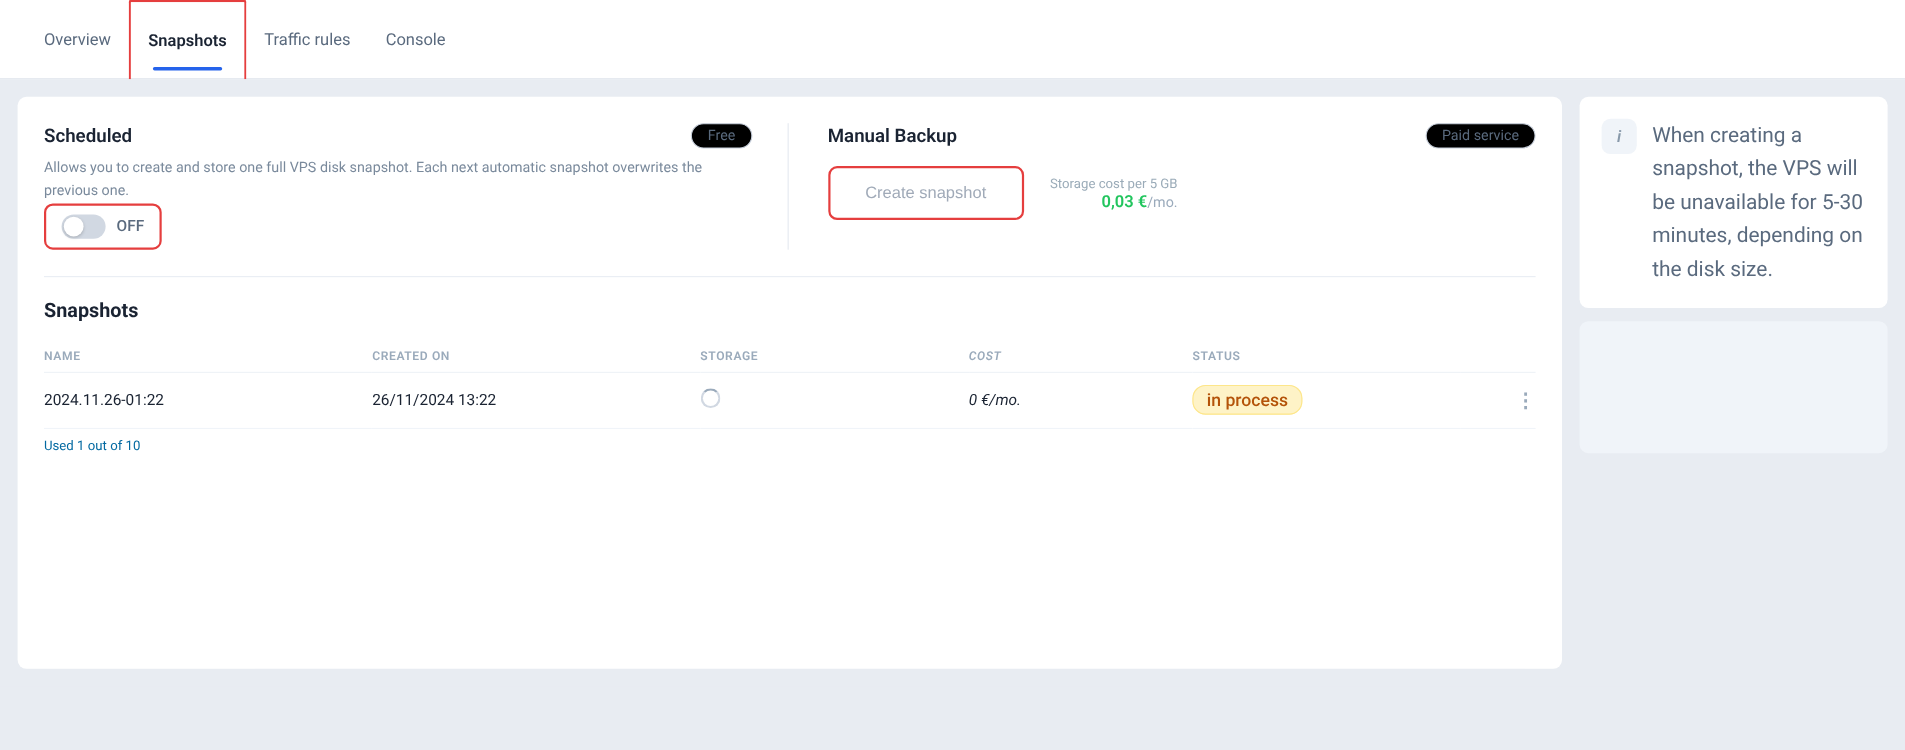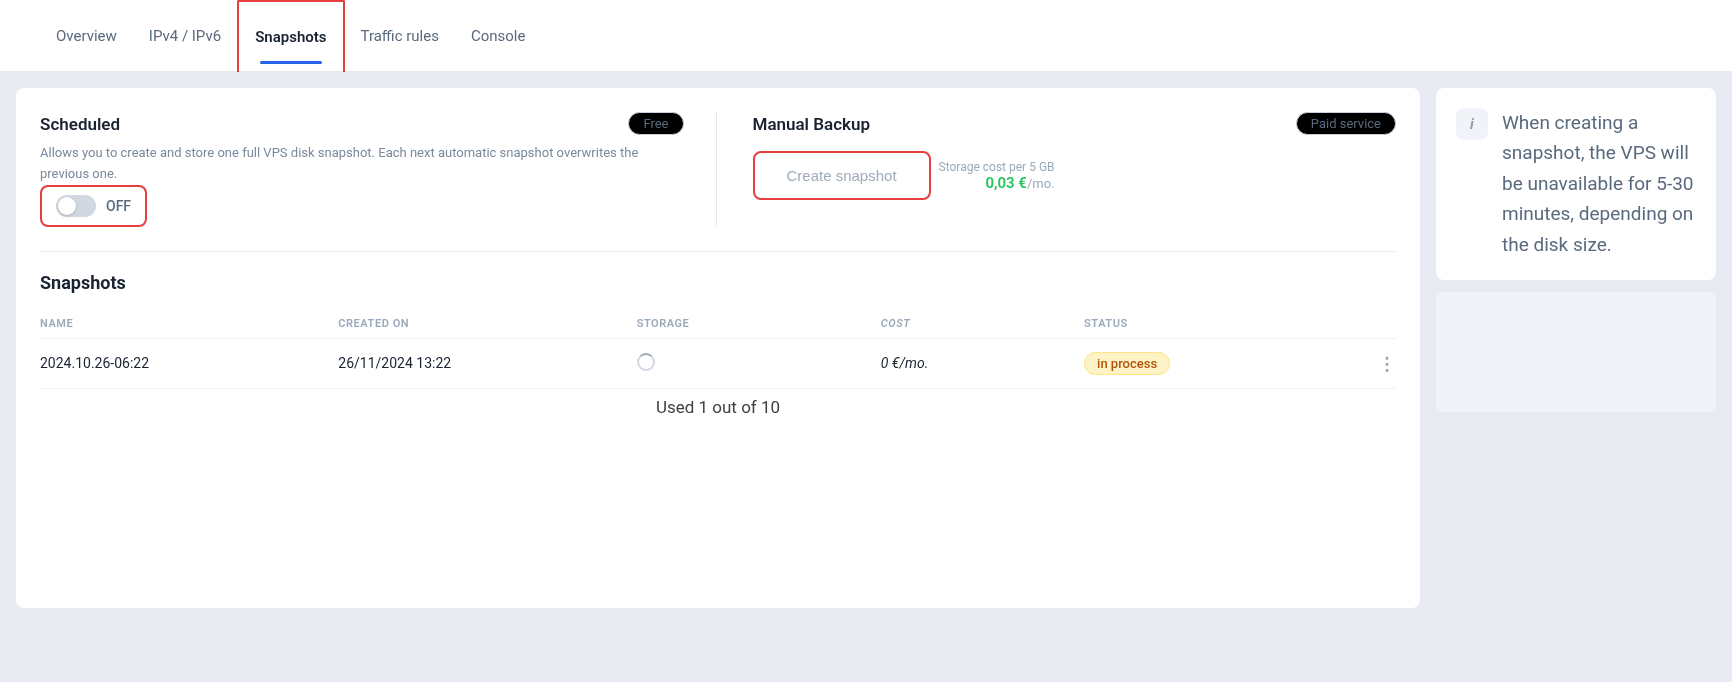--- a/index.html
+++ b/index.html
@@ -15,21 +15,21 @@
     .page-wrapper {
       padding: 0;
       background: #e8ecf2;
     }
 
     
     .tab-bar {
       background: #fff;
       display: flex;
       align-items: center;
-      padding: 0 40px;
+      padding: 0 24px;
       border-bottom: 1px solid #e4e8ef;
       height: 72px;
     }
 
     .tab-item {
       padding: 0 16px;
       height: 72px;
       display: flex;
       align-items: center;
       cursor: pointer;
@@ -159,21 +159,21 @@
     .toggle-label {
       font-size: 14px;
       color: #5a6a7e;
       font-weight: 500;
     }
 
     
     .create-snapshot-area {
       display: flex;
       align-items: center;
-      gap: 8px;
+      gap: 24px;
       margin-top: 16px;
     }
 
     .create-snapshot-btn {
       border: 2px solid #e53e3e;
       border-radius: 8px;
       padding: 14px 32px;
       font-size: 15px;
       color: #a0aab8;
       background: #fff;
@@ -243,21 +243,21 @@
     .col-storage { width: 18%; }
     .col-cost { width: 15%; font-style: italic; }
     .col-status { width: 18%; }
     .col-actions { width: 5%; text-align: right; }
 
     .status-badge-inprocess {
       background: #fef3c7;
       color: #b45309;
       border-radius: 12px;
       padding: 3px 12px;
-      font-size: 13px;
+      font-size: 16px;
       font-weight: 500;
       border: 1px solid #fde68a;
     }
 
     .spinner-icon {
       display: inline-block;
       width: 18px;
       height: 18px;
       border: 2px solid #d1d8e2;
       border-top-color: #9aaabb;
@@ -265,24 +265,24 @@
     }
 
     .more-icon {
       color: #9aaabb;
       font-size: 18px;
       cursor: pointer;
       font-weight: 700;
     }
 
     .used-counter {
-      text-align: center;
+      text-align: left;
       margin-top: 8px;
-      font-size: 17px;
-      color: #404040;
+      font-size: 12px;
+      color: #0369a1;
     }
 
     
     .right-panel {
       width: 280px;
       display: flex;
       flex-direction: column;
       gap: 12px;
     }
 
@@ -323,23 +323,20 @@
     }
   </style>
 </head>
 <body>
 
 <div class="page-wrapper">
 
   <div class="tab-bar">
     <div class="tab-item">
       <span>Overview</span>
-    </div>
-    <div class="tab-item">
-      <span>IPv4 / IPv6</span>
     </div>
     <div class="tab-item active">
       <span>Snapshots</span>
     </div>
     <div class="tab-item">
       <span>Traffic rules</span>
     </div>
     <div class="tab-item">
       <span>Console</span>
     </div>
@@ -395,21 +392,21 @@
               <th class="col-created">CREATED ON</th>
               <th class="col-storage">STORAGE</th>
               <th class="col-cost">COST</th>
               <th class="col-status">STATUS</th>
               <th class="col-actions"></th>
             </tr>
           </thead>
           <tbody>
             <tr>
               <td class="col-name">
-                <span>2024.10.26-06:22</span>
+                <span>2024.11.26-01:22</span>
               </td>
               <td class="col-created">
                 <span>26/11/2024 13:22</span>
               </td>
               <td class="col-storage">
                 <div class="spinner-icon"></div>
               </td>
               <td class="col-cost">
                 <span>0 €/mo.</span>
               </td>

